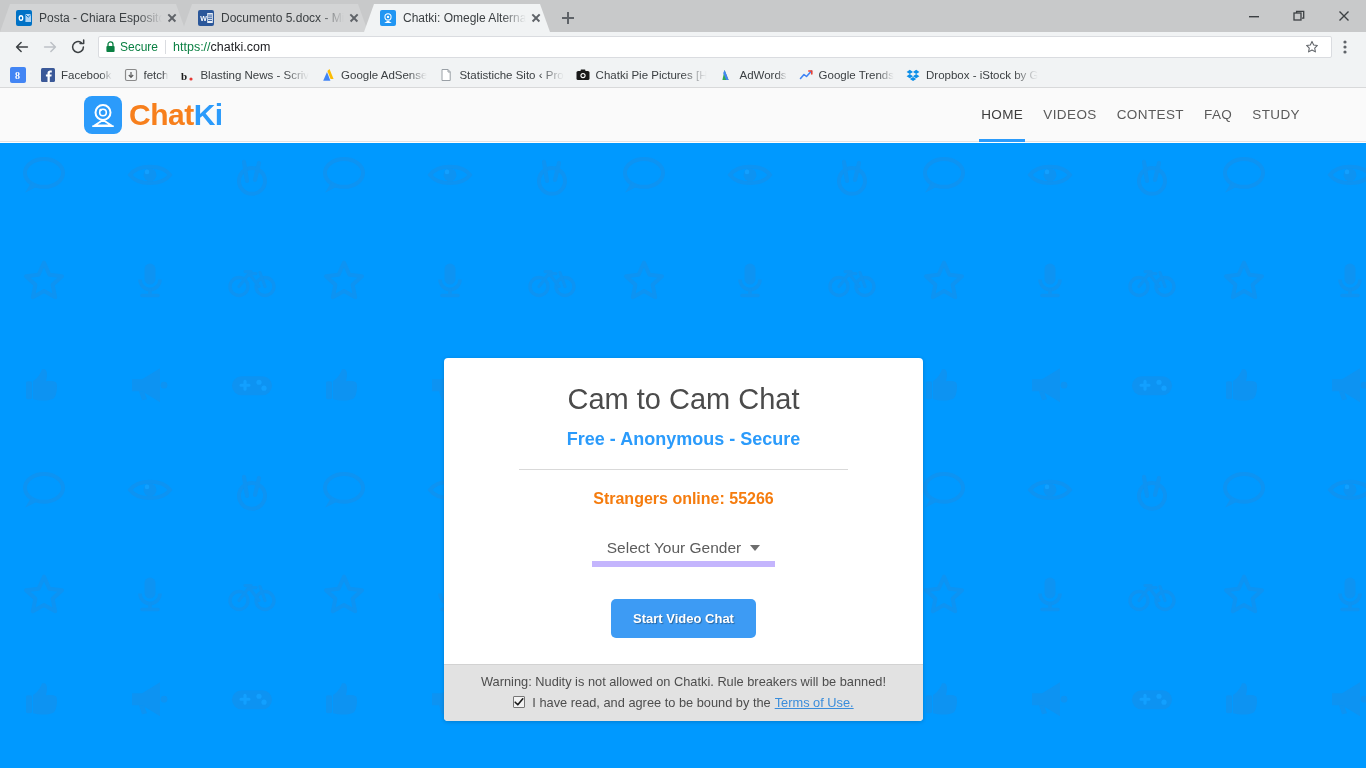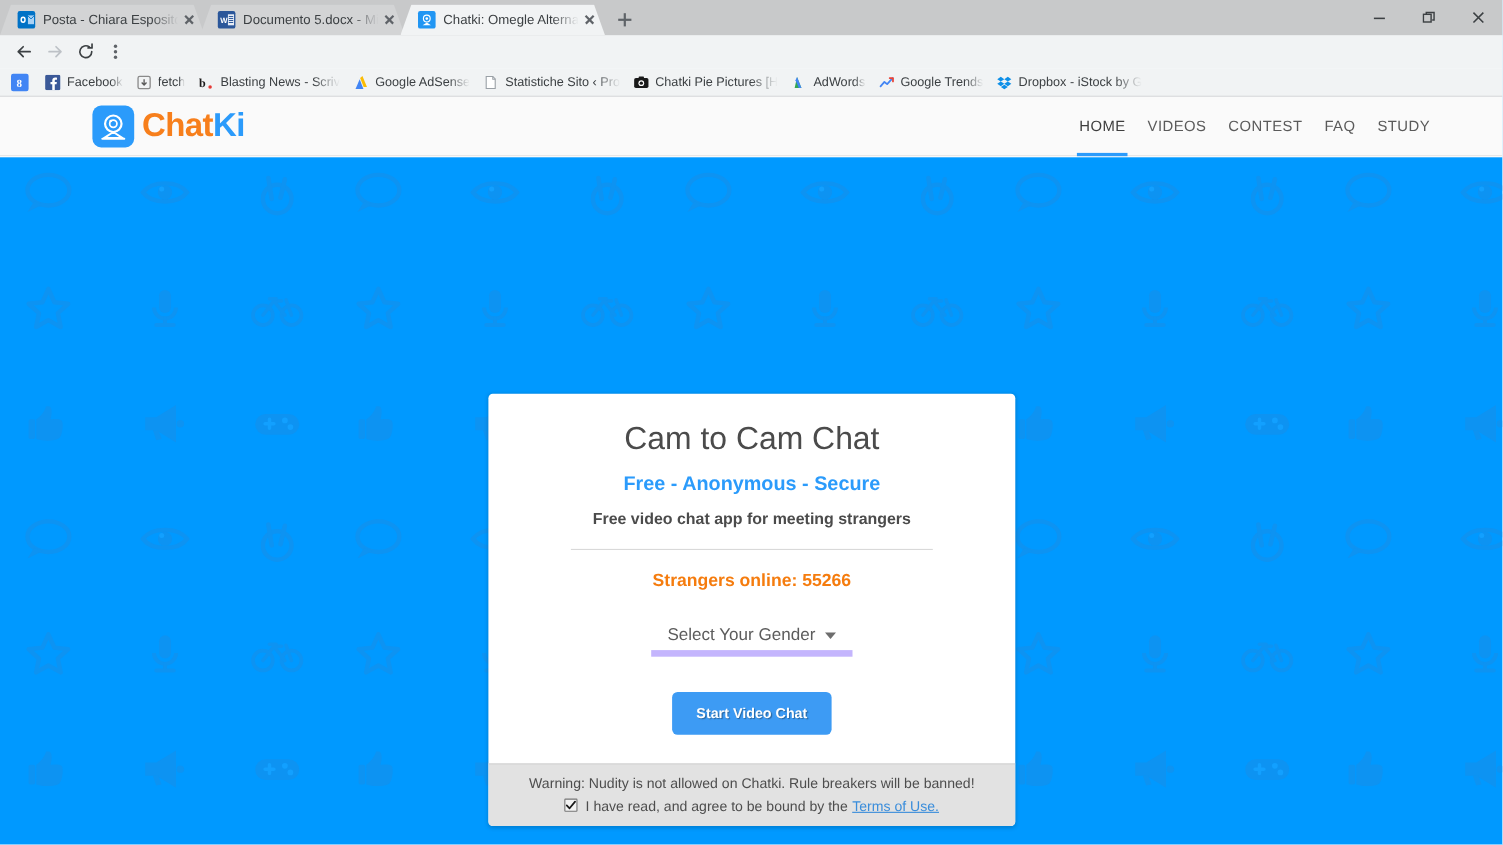--- a/index.html
+++ b/index.html
@@ -327,20 +327,37 @@
         <path d="M4 10 H16 M11 5 L16 10 L11 15" fill="none" stroke="#bdc1c6" stroke-width="1.7" stroke-linecap="round" stroke-linejoin="round"></path>
       </svg>
     </div>
     <div class="navbtn">
       <svg width="18" height="18" viewBox="0 0 20 20">
         <path d="M16 10 A6 6 0 1 1 13.6 5.2" fill="none" stroke="#3c4043" stroke-width="1.7" stroke-linecap="round"></path>
         <path d="M16.3 2.2 V6.2 H12.3" fill="none" stroke="#3c4043" stroke-width="1.7" stroke-linecap="round" stroke-linejoin="round"></path>
       </svg>
     </div>
 
+    <div class="omnibox">
+      <span class="lock">
+        <svg width="11" height="12" viewBox="0 0 11 12">
+          <path d="M3 5 V3.4 A2.5 2.5 0 0 1 8 3.4 V5" fill="none" stroke="#0b8043" stroke-width="1.3"></path>
+          <rect x="1.4" y="5" width="8.2" height="6" rx="1" fill="#0b8043"></rect>
+        </svg>
+      </span>
+      <span class="secure-txt">Secure</span>
+      <span class="omni-sep"></span>
+      <span class="url"><span class="scheme">https://</span><span>chatki.com</span></span>
+      <span style="flex:1"></span>
+      <span class="star-btn">
+        <svg width="14" height="14" viewBox="0 0 16 16">
+          <path d="M8 1.6 L9.9 5.6 L14.2 6.2 L11.1 9.3 L11.9 13.6 L8 11.5 L4.1 13.6 L4.9 9.3 L1.8 6.2 L6.1 5.6 Z" fill="none" stroke="#5f6368" stroke-width="1.2" stroke-linejoin="round"></path>
+        </svg>
+      </span>
+    </div>
 
     <div class="menu-btn">
       <svg width="4" height="16" viewBox="0 0 4 16">
         <circle cx="2" cy="3" r="1.6" fill="#5f6368"></circle>
         <circle cx="2" cy="8" r="1.6" fill="#5f6368"></circle>
         <circle cx="2" cy="13" r="1.6" fill="#5f6368"></circle>
       </svg>
     </div>
   </div>
 
@@ -612,21 +629,20 @@
             <use href="#ic-pad" x="1152" y="558"></use>
           <use href="#ic-thumb" x="1244" y="558"></use>
             <use href="#ic-mega" x="1350" y="558"></use>
         </svg>
       </div>
 
       <div class="card">
         <div class="card-body">
           <div class="title">Cam to Cam Chat</div>
           <div class="subtitle">Free - Anonymous - Secure</div>
-          <div class="tagline">Free video chat app for meeting strangers</div>
           <div class="divider"></div>
           <div class="online">Strangers online: 55266</div>
 
           <div class="gender-select">
             <span>Select Your Gender</span>
             <span class="caret"></span>
           </div>
 
           <button class="start-btn">Start Video Chat</button>
         </div>

